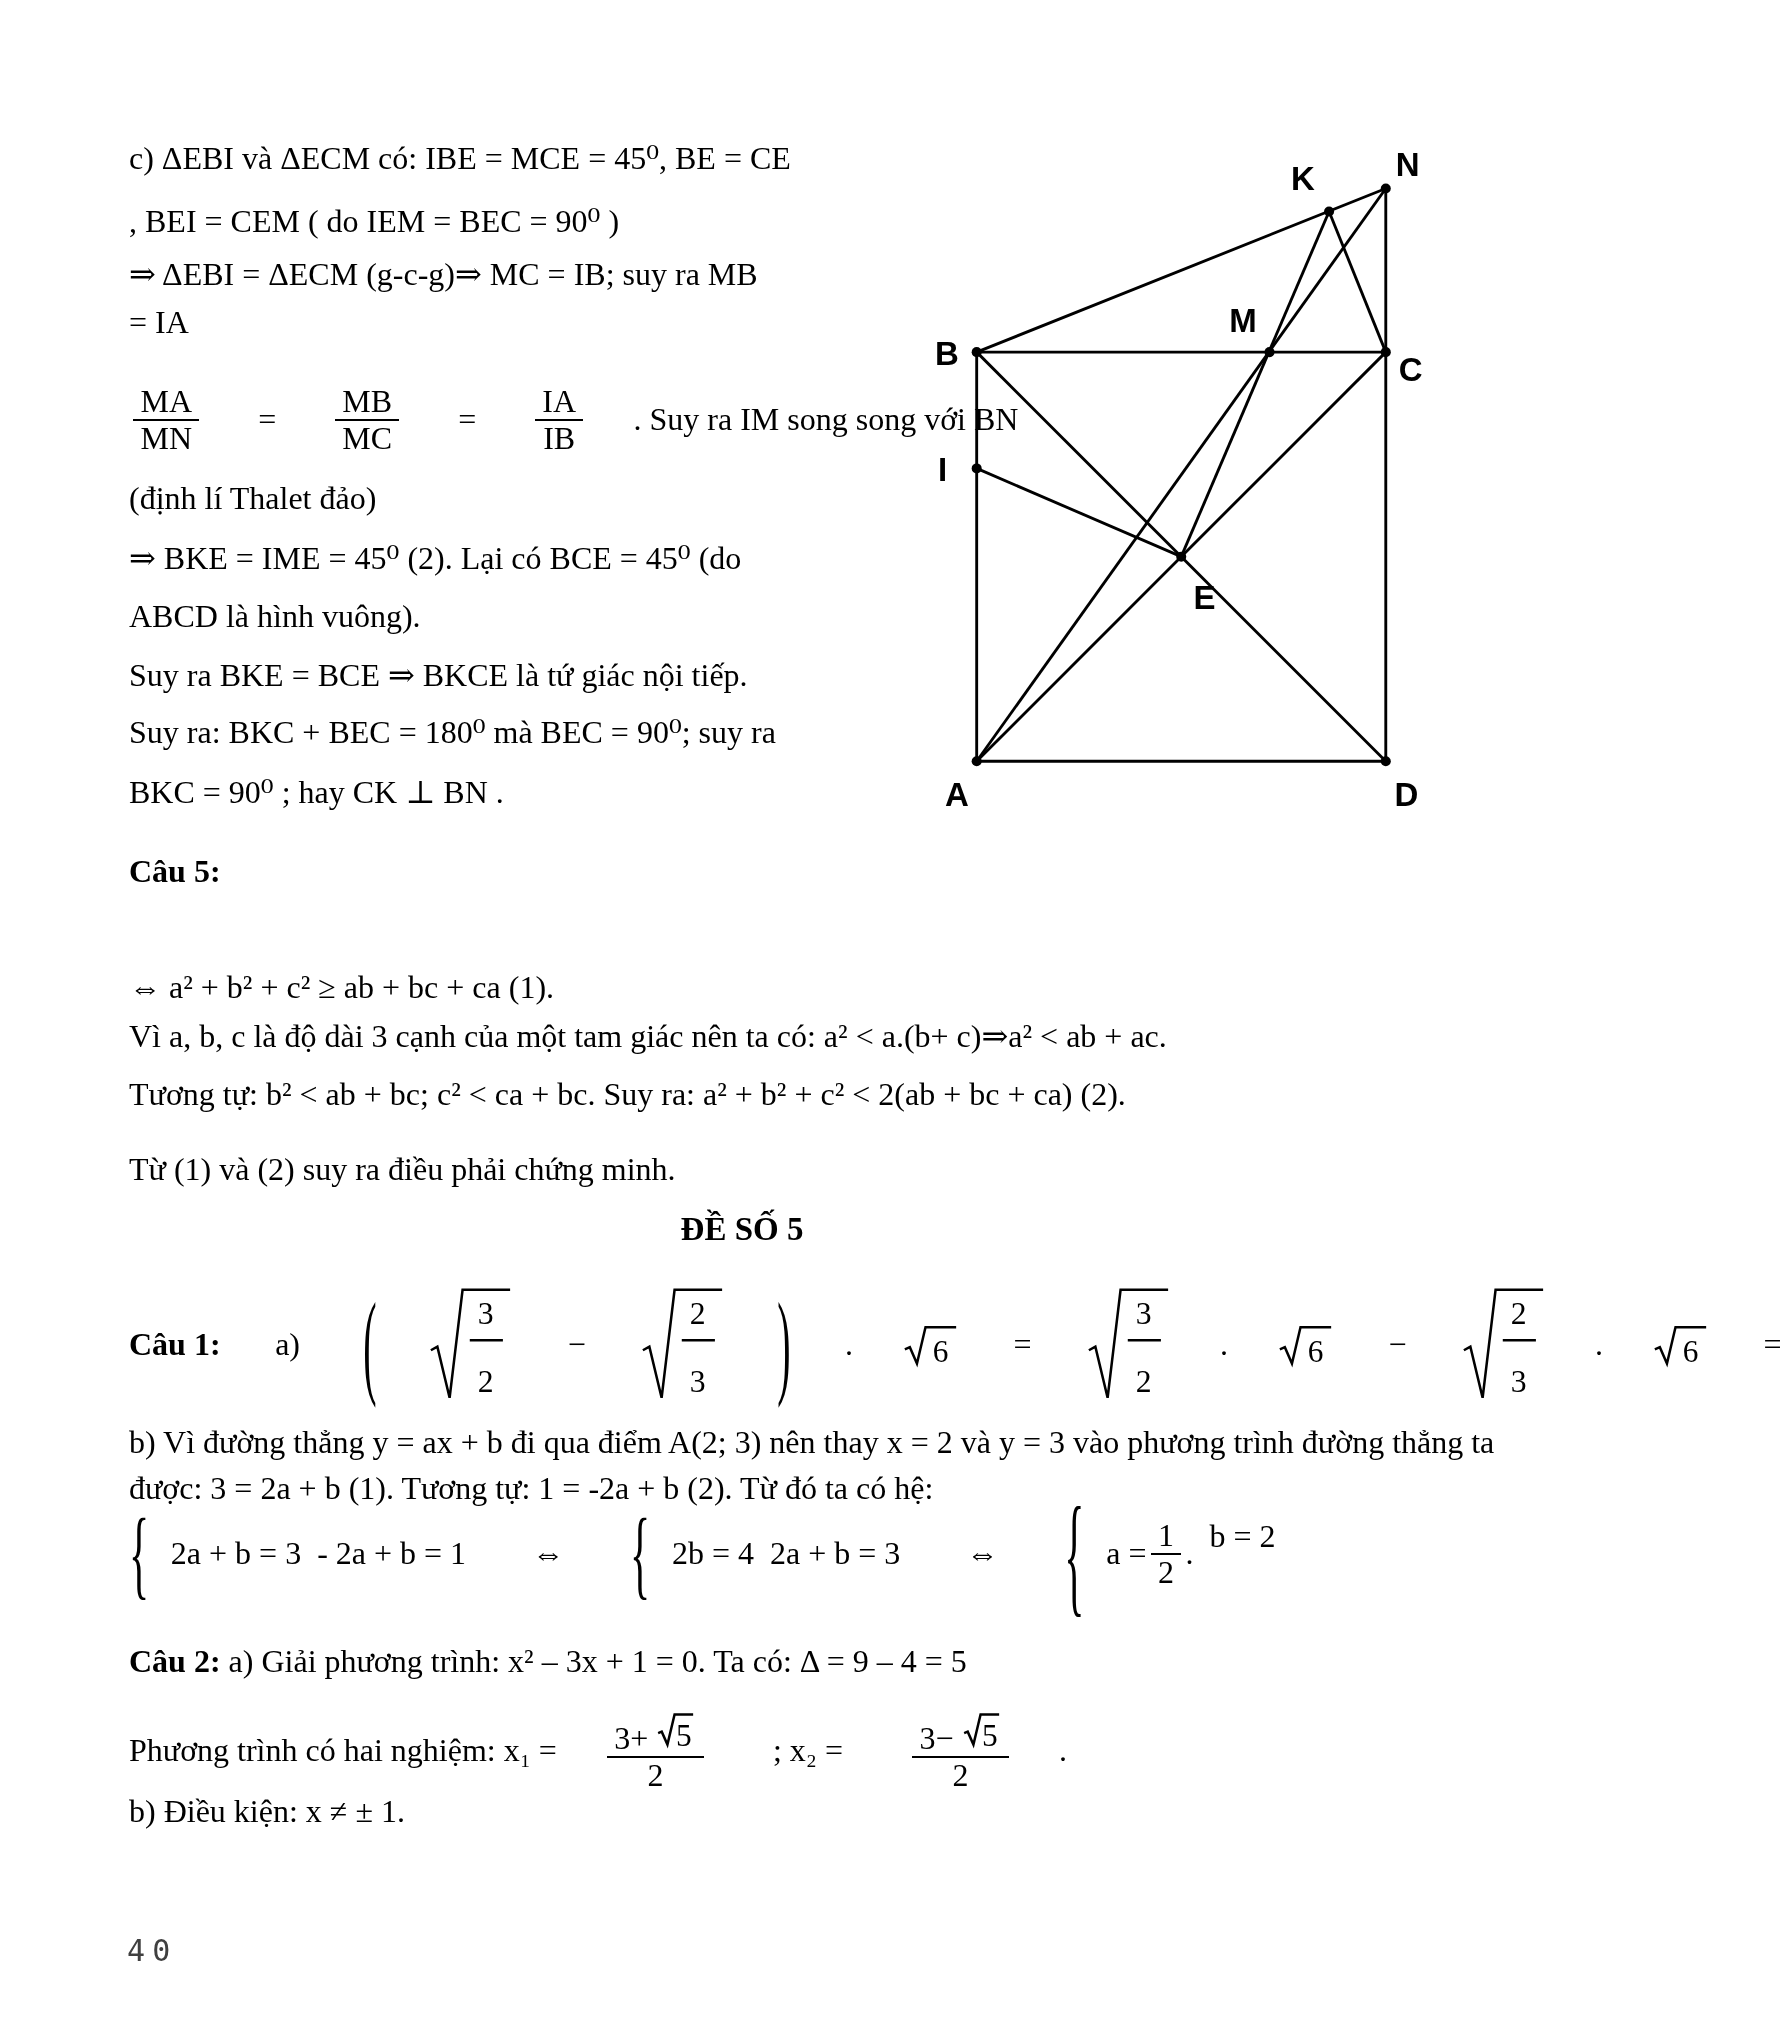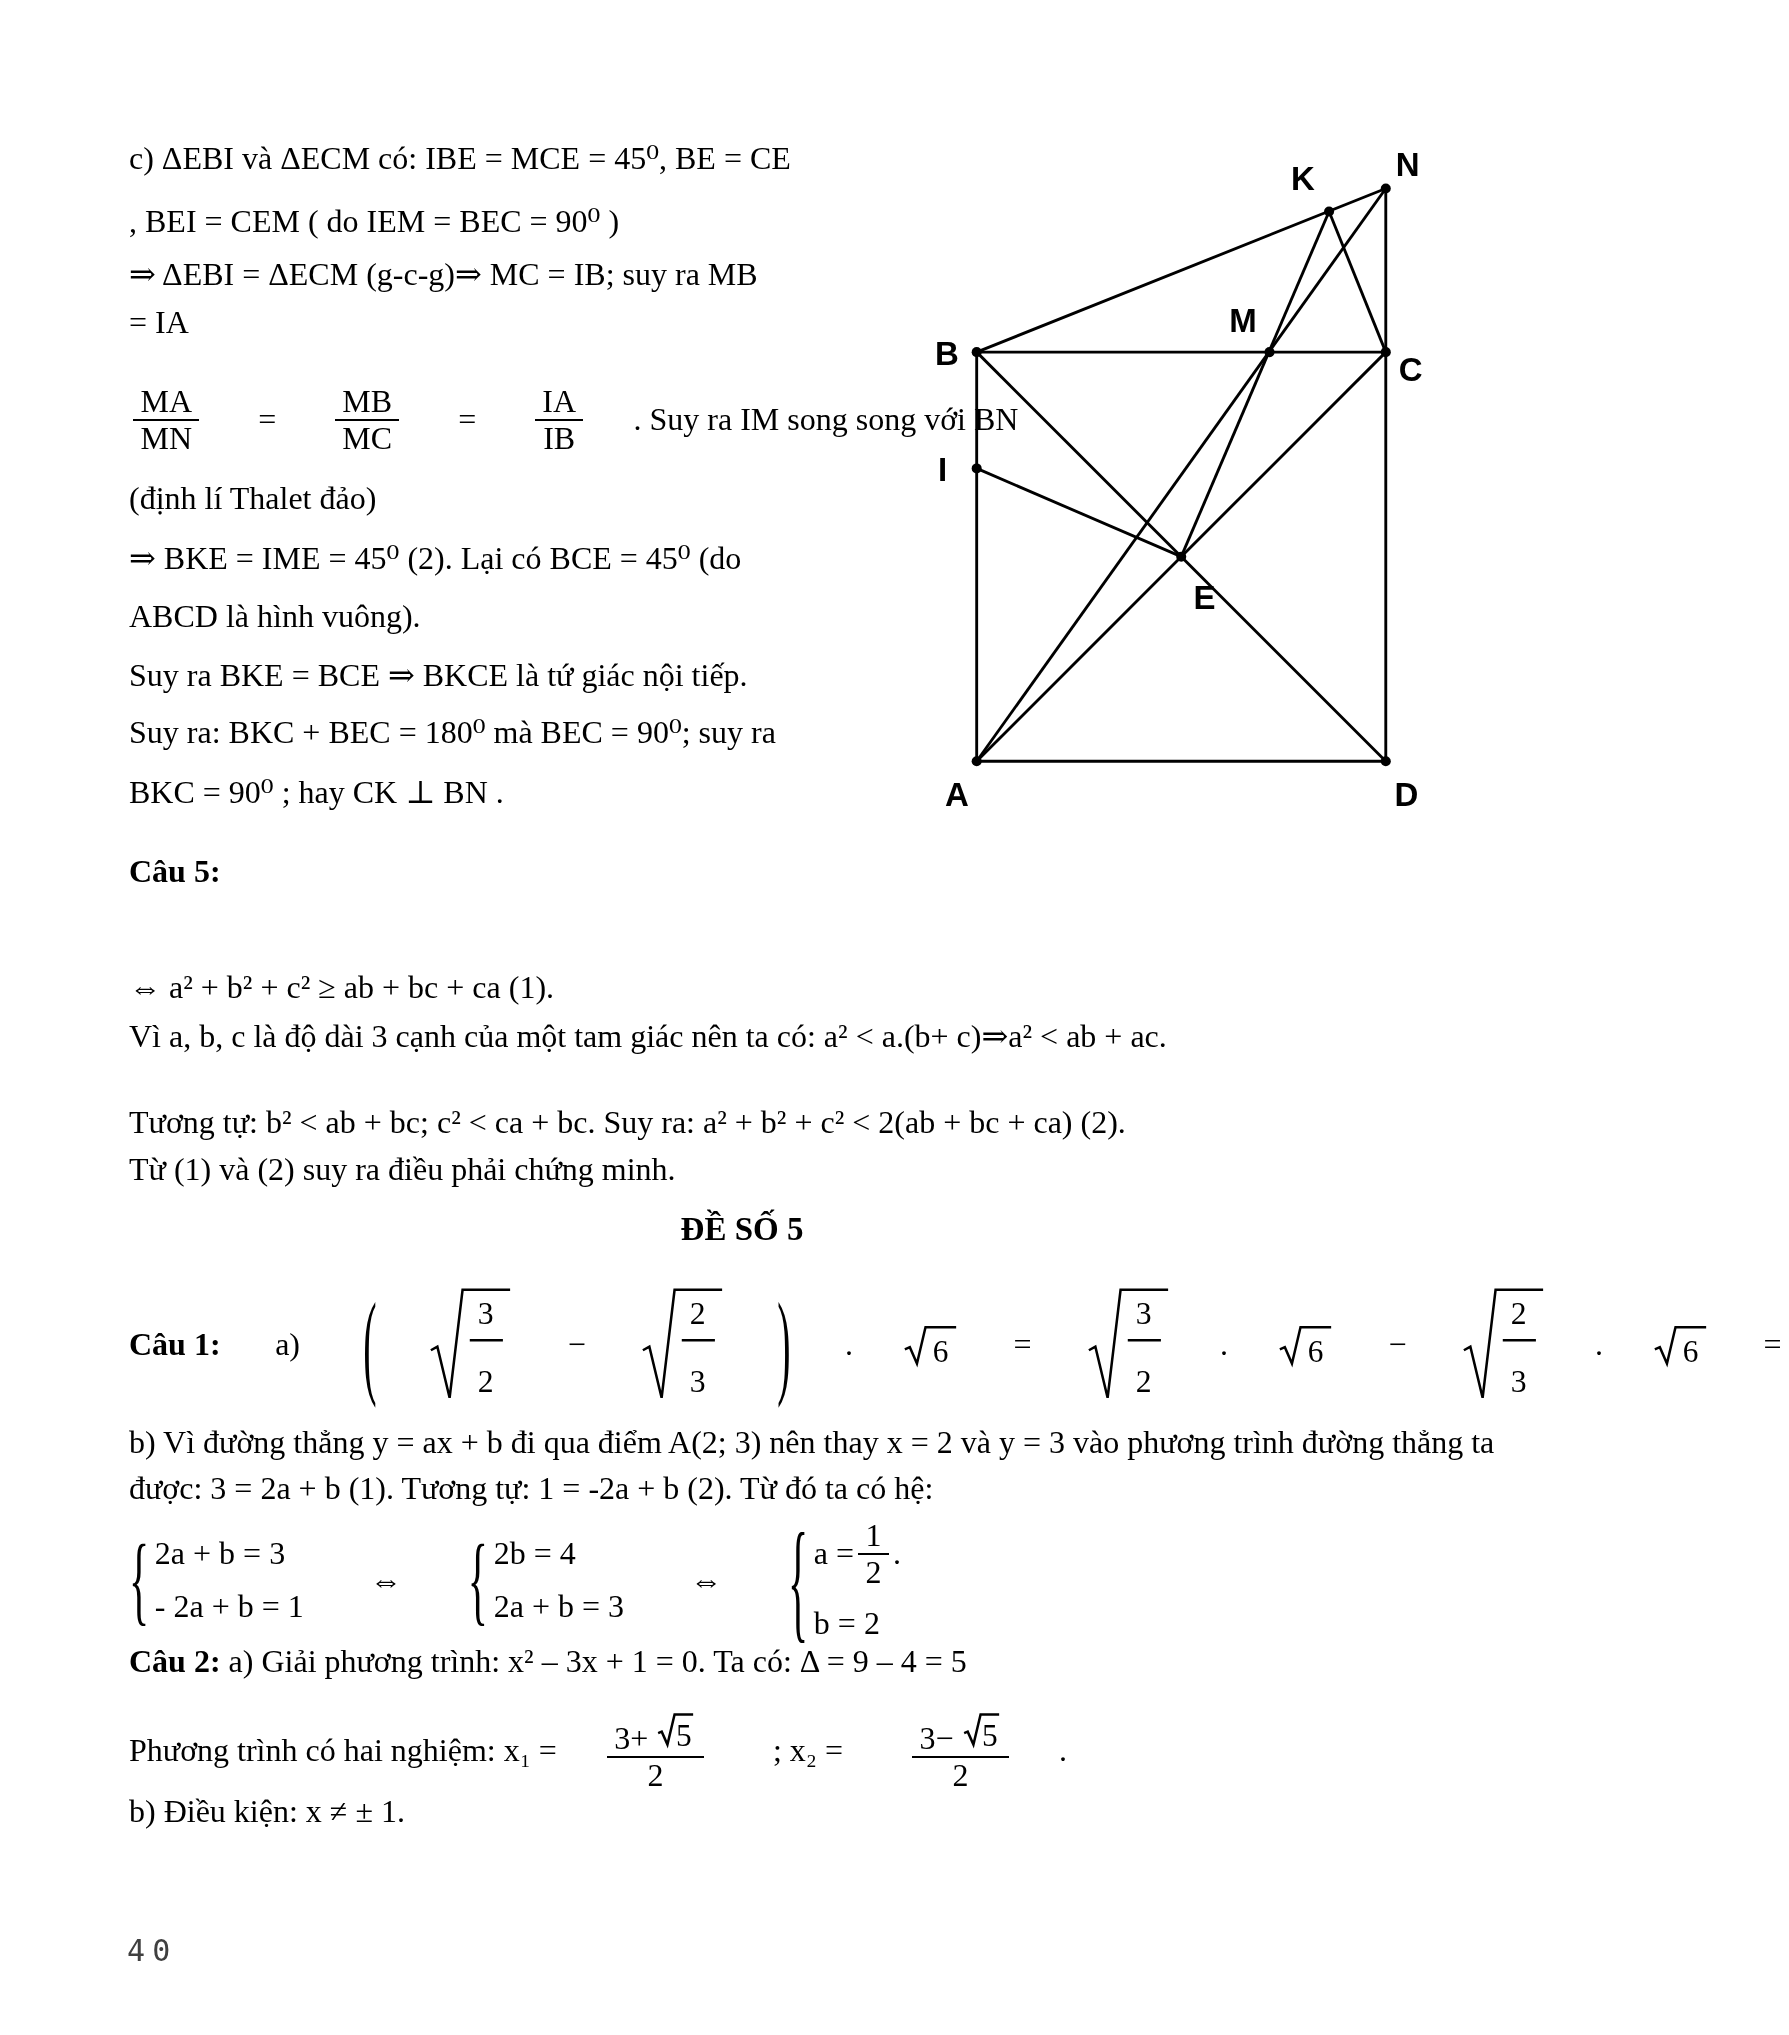--- a/index.html
+++ b/index.html
@@ -16,21 +16,21 @@
   .numflex{display:flex;align-items:baseline;justify-content:center;gap:1.4px;}
   .eqm{margin:0 8.6px;}
   .op{margin:0 8.6px;}
   .tight{margin:0 2.9px;}
   
   .stretch{display:inline-block;line-height:1;transform-origin:50% 50%;}
   .paren{font-size:40px;transform:scaleY(2.9);margin:0 5.7px;}
   .brace2{font-size:42px;transform:scaleY(2.35);margin-right:5.7px;}
   .brace3{font-size:42px;transform:scaleY(3.2);margin-right:5.7px;}
   .sys{display:inline-flex;align-items:center;}
-  .sys .rows{display:inline-flex;flex-direction:column;gap:16px;text-align:left;}
+  .sys .rows{display:inline-flex;gap:16px;text-align:left;margin-left:16px;}
   .rows3{gap:7.2px;}
   .arow{display:inline-flex;align-items:center;}
   .iff{margin:0 20px;}
   
   .sqsvg{display:inline-block;}
   .rad{stroke:#000;stroke-width:3.5;fill:none;stroke-linejoin:miter;}
   .mt{font-family:"Liberation Serif","DejaVu Serif",serif;font-size:44px;fill:#000;}
   
   #figure{position:absolute;left:919px;top:144px;}
   .fline{stroke:#000;stroke-width:4;fill:none;}
@@ -70,21 +70,21 @@
   <div class="line" style="top:480px">(định lí Thalet đảo)</div>
   <div class="line" style="top:540px">⇒ BKE = IME = 45⁰ (2). Lại có  BCE = 45⁰ (do</div>
   <div class="line" style="top:598px">ABCD là hình vuông).</div>
   <div class="line" style="top:657px">Suy ra  BKE = BCE ⇒ BKCE là tứ giác nội tiếp.</div>
   <div class="line" style="top:714px">Suy ra:  BKC + BEC = 180⁰ mà  BEC = 90⁰; suy ra</div>
   <div class="line" style="top:774px">BKC = 90⁰ ; hay  CK  ⊥  BN .</div>
 
   <div class="line b" style="top:853px">Câu 5:</div>
   <div class="line" style="top:969px">⇔ a² + b² + c² ≥ ab + bc + ca (1).</div>
   <div class="line" style="top:1018px">Vì a, b, c là độ dài 3 cạnh của một tam giác nên ta có: a² &lt; a.(b+ c)⇒a² &lt; ab + ac.</div>
-  <div class="line" style="top:1104px">Tương tự: b² &lt; ab + bc; c² &lt; ca + bc. Suy ra: a² + b² + c² &lt; 2(ab + bc + ca) (2).</div>
+  <div class="line" style="top:1076px">Tương tự: b² &lt; ab + bc; c² &lt; ca + bc. Suy ra: a² + b² + c² &lt; 2(ab + bc + ca) (2).</div>
   <div class="line" style="top:1151px">Từ (1) và (2) suy ra điều phải chứng minh.</div>
 
   <div class="line b center" style="top:1210px;font-size:33px">ĐỀ SỐ 5</div>
 
   <div class="rowflex" style="top:1284px">
     <span class="b">Câu 1:</span>
     <span style="margin:0 11.5px 0 8.6px">a)</span>
 
     <span class="stretch paren">(</span>
 

